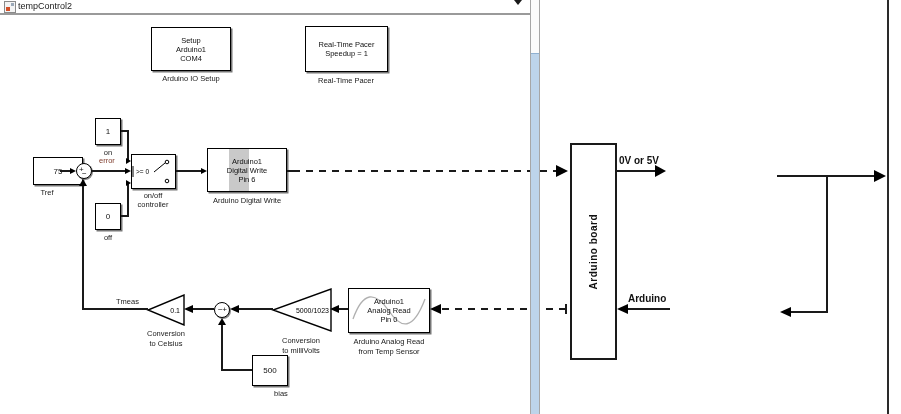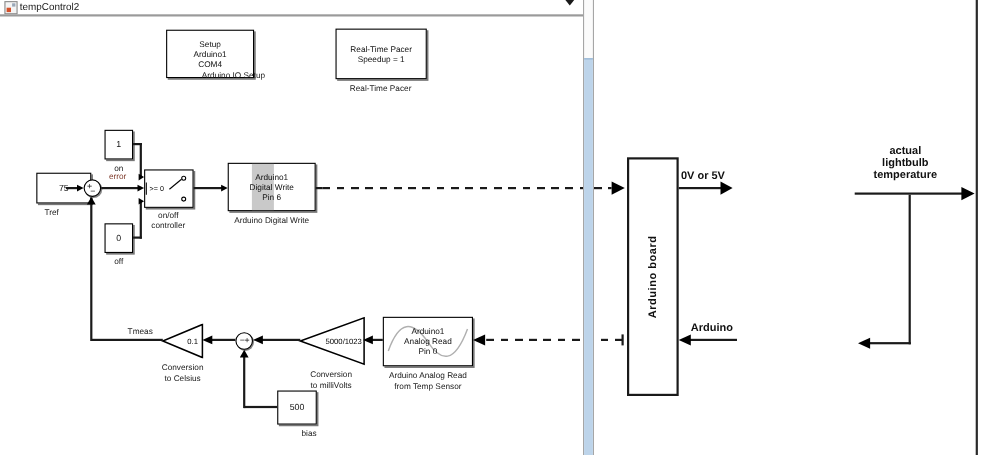--- a/index.html
+++ b/index.html
@@ -58,21 +58,21 @@
     </div>
   <div class="abs tabtitle">tempControl2</div>
   <div class="abs tabsep"></div>
   <div class="abs ddtri"></div>
 
   <div class="abs blk" style="left:151px;top:27px;width:80px;height:44px;">
     <div>Setup</div>
     <div>Arduino1</div>
     <div>COM4</div>
   </div>
-  <div class="abs blabel" style="left:141px;top:64px;width:100px;text-align:right;">Arduino IO Setup</div>
+  <div class="abs blabel" style="left:141px;top:74px;width:100px;">Arduino IO Setup</div>
 
   <div class="abs blk" style="left:305px;top:26px;width:83px;height:46px;">
     <div>Real-Time Pacer</div>
     <div>Speedup = 1</div>
   </div>
   <div class="abs blabel" style="left:296px;top:76px;width:100px;">Real-Time Pacer</div>
 
   <div class="abs blk" style="left:33px;top:157px;width:50px;height:28px;font-size:8px;">
     <div>75</div>
   </div>
@@ -198,25 +198,20 @@
 
   <div class="abs pblk" style="left:570px;top:143px;width:47px;height:217px;">
     <span class="vtext">Arduino board</span>
   </div>
 
   <div class="abs plabel" style="left:619px;top:155px;">0V or 5V</div>
   <div class="abs pwire" style="left:617px;top:170px;width:41px;height:2px;"></div>
   <div class="abs arr-rb" style="left:655px;top:165px;border-left-width:11px;"></div>
 
 
-  <div class="abs plabel" style="left:773px;top:132px;width:100px;">
-    <div>actual</div>
-    <div>lightbulb</div>
-    <div>temperature</div>
-  </div>
   <div class="abs pwire" style="left:777px;top:175px;width:100px;height:2px;"></div>
   <div class="abs arr-rb" style="left:874px;top:170px;"></div>
   <div class="abs pwire" style="left:826px;top:177px;width:2px;height:136px;"></div>
   <div class="abs pwire" style="left:790px;top:311px;width:38px;height:2px;"></div>
   <div class="abs arr-lb" style="left:780px;top:307px;"></div>
 
 
   <div class="abs plabel" style="left:628px;top:293px;">Arduino</div>
   <div class="abs pwire" style="left:626px;top:308px;width:44px;height:2px;"></div>
   <div class="abs arr-lb" style="left:617px;top:304px;"></div>

